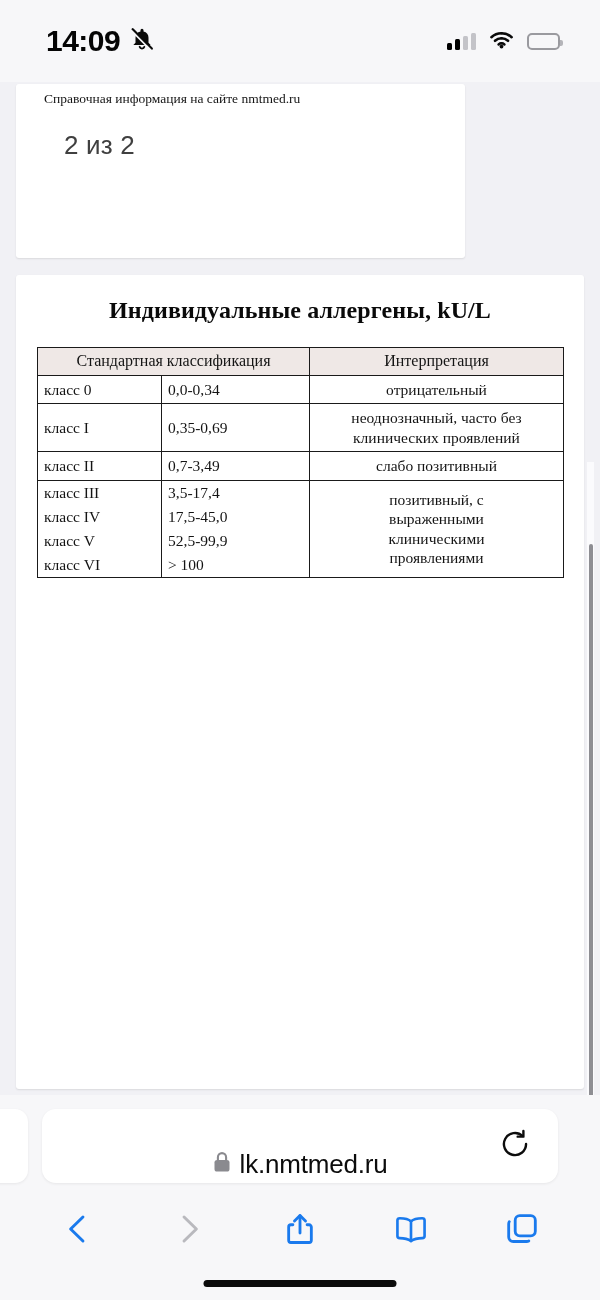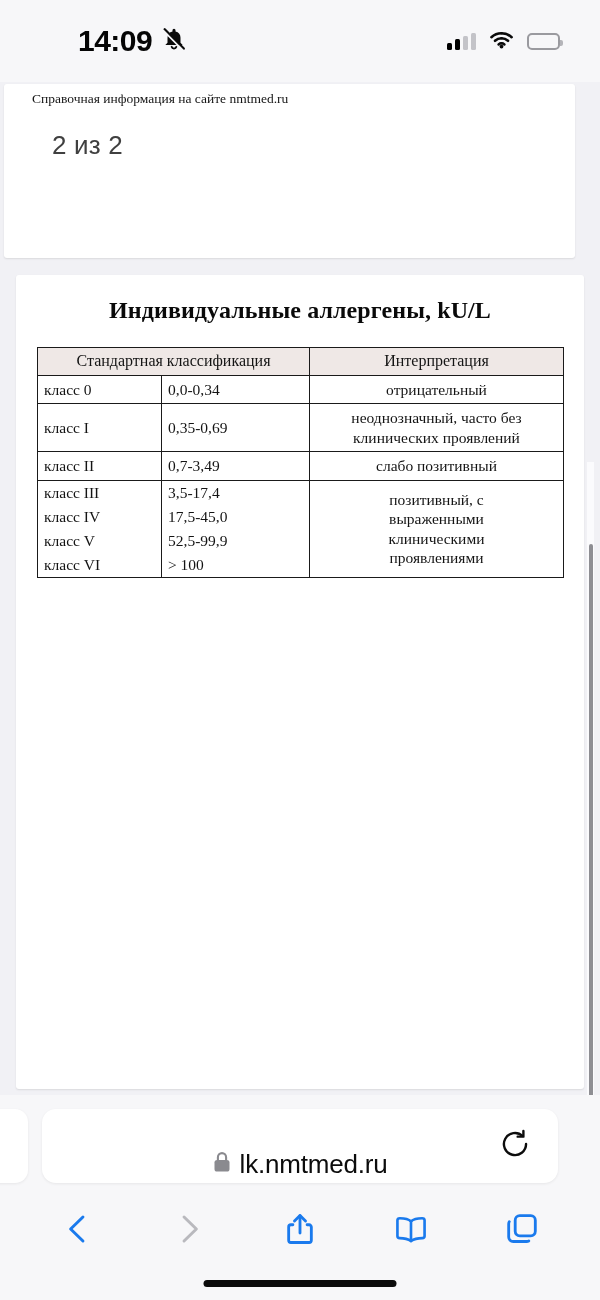--- a/index.html
+++ b/index.html
@@ -9,21 +9,21 @@
     background:#f2f2f6;
     overflow:hidden;
     position:relative;
   }
 
   
   .statusbar{
     position:absolute; left:0; top:0; width:600px; height:82px;
     background:#f7f7f9;
     display:flex; align-items:center; justify-content:space-between;
-    padding:0 40px 0 78px;
+    padding:0 40px 0 46px;
   }
   .sb-left{ display:flex; align-items:center; gap:9px; }
   .sb-time{ font-size:30px; font-weight:700; color:#050505; letter-spacing:-0.5px; }
   .sb-right{ display:flex; align-items:center; gap:13px; }
 
   .bars{ display:flex; align-items:flex-end; gap:3px; height:17px; }
   .bars i{ display:block; width:5px; border-radius:1.5px; background:#000; }
   .bars i:nth-child(1){ height:7px; }
   .bars i:nth-child(2){ height:11px; }
   .bars i:nth-child(3){ height:14px; background:#c3c3c8; }
@@ -34,21 +34,21 @@
   .battery .fill{ width:100%; height:100%; background:#0b0b0b; border-radius:2.5px; }
   .battery:after{ content:""; position:absolute; right:-4.5px; top:5px;
                   width:2.5px; height:6px; background:#b4b4b9; border-radius:0 2px 2px 0; }
 
   
   .content{
     position:absolute; left:0; top:82px; width:600px; height:1013px;
     background:#f1f1f5; overflow:hidden;
   }
   .card{ background:#fff; border-radius:3px; box-shadow:0 1px 2px rgba(0,0,0,.10); }
-  .card-top{ position:absolute; left:4px; top:2px; width:571px; height:174px; }
+  .card-top{ position:absolute; left:16px; top:2px; width:449px; height:174px; }
   .card-main{ position:absolute; left:16px; top:193px; width:568px; height:814px; }
 
   .doc-note{
     position:absolute; left:28px; top:7px;
     font-family:"Liberation Serif", serif; font-size:13.5px; color:#151515;
     white-space:nowrap;
   }
   .page-indicator{
     position:absolute; left:48px; top:46px;
     font-size:26px; color:#404040; letter-spacing:.2px;

